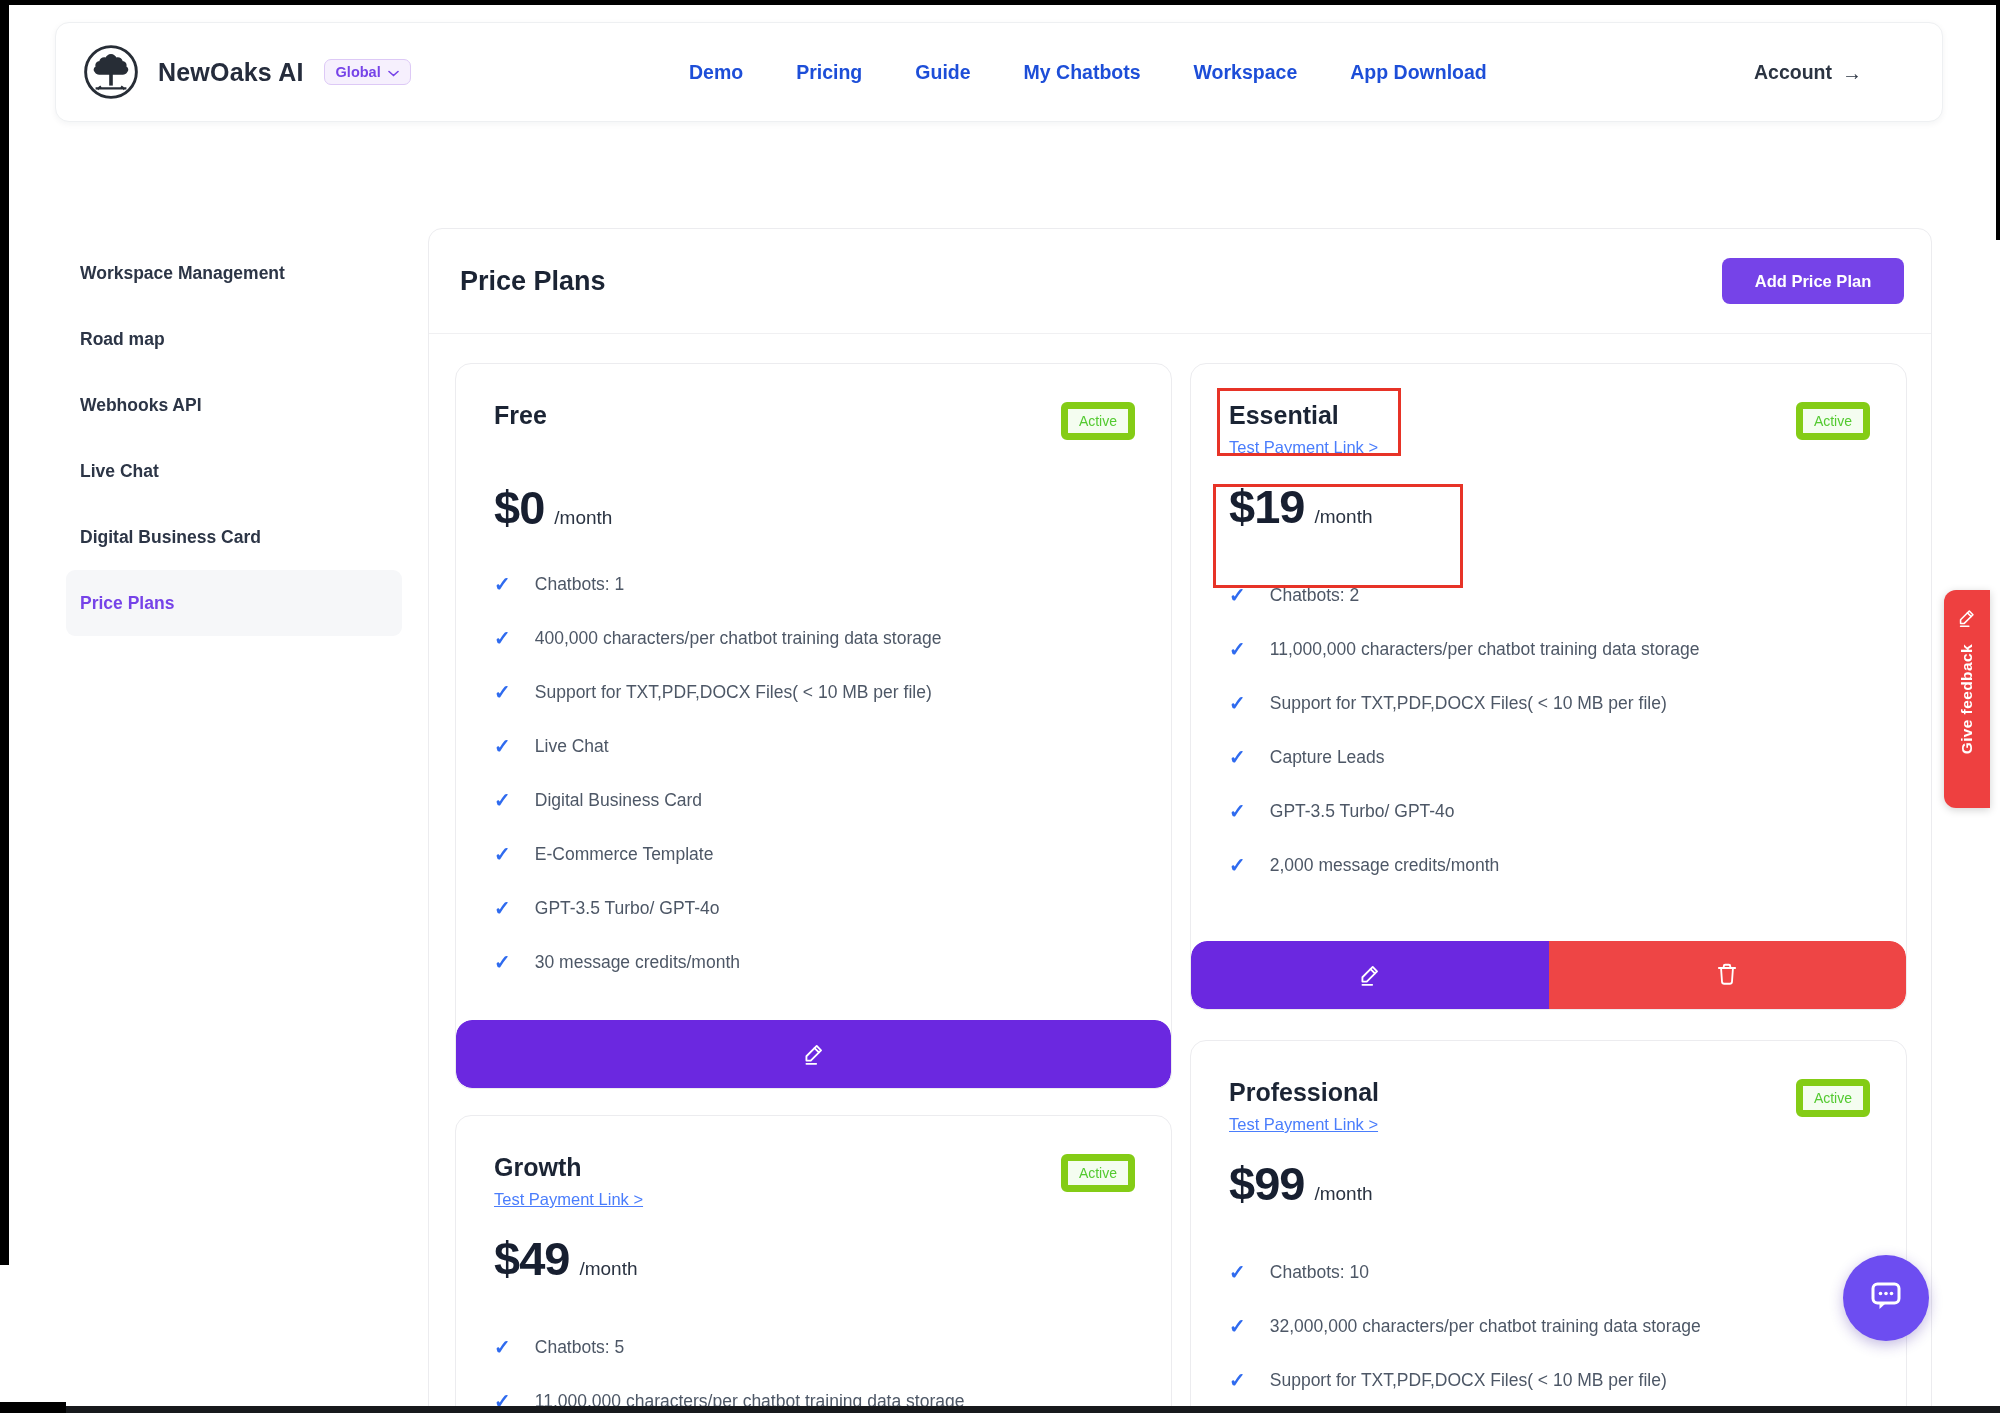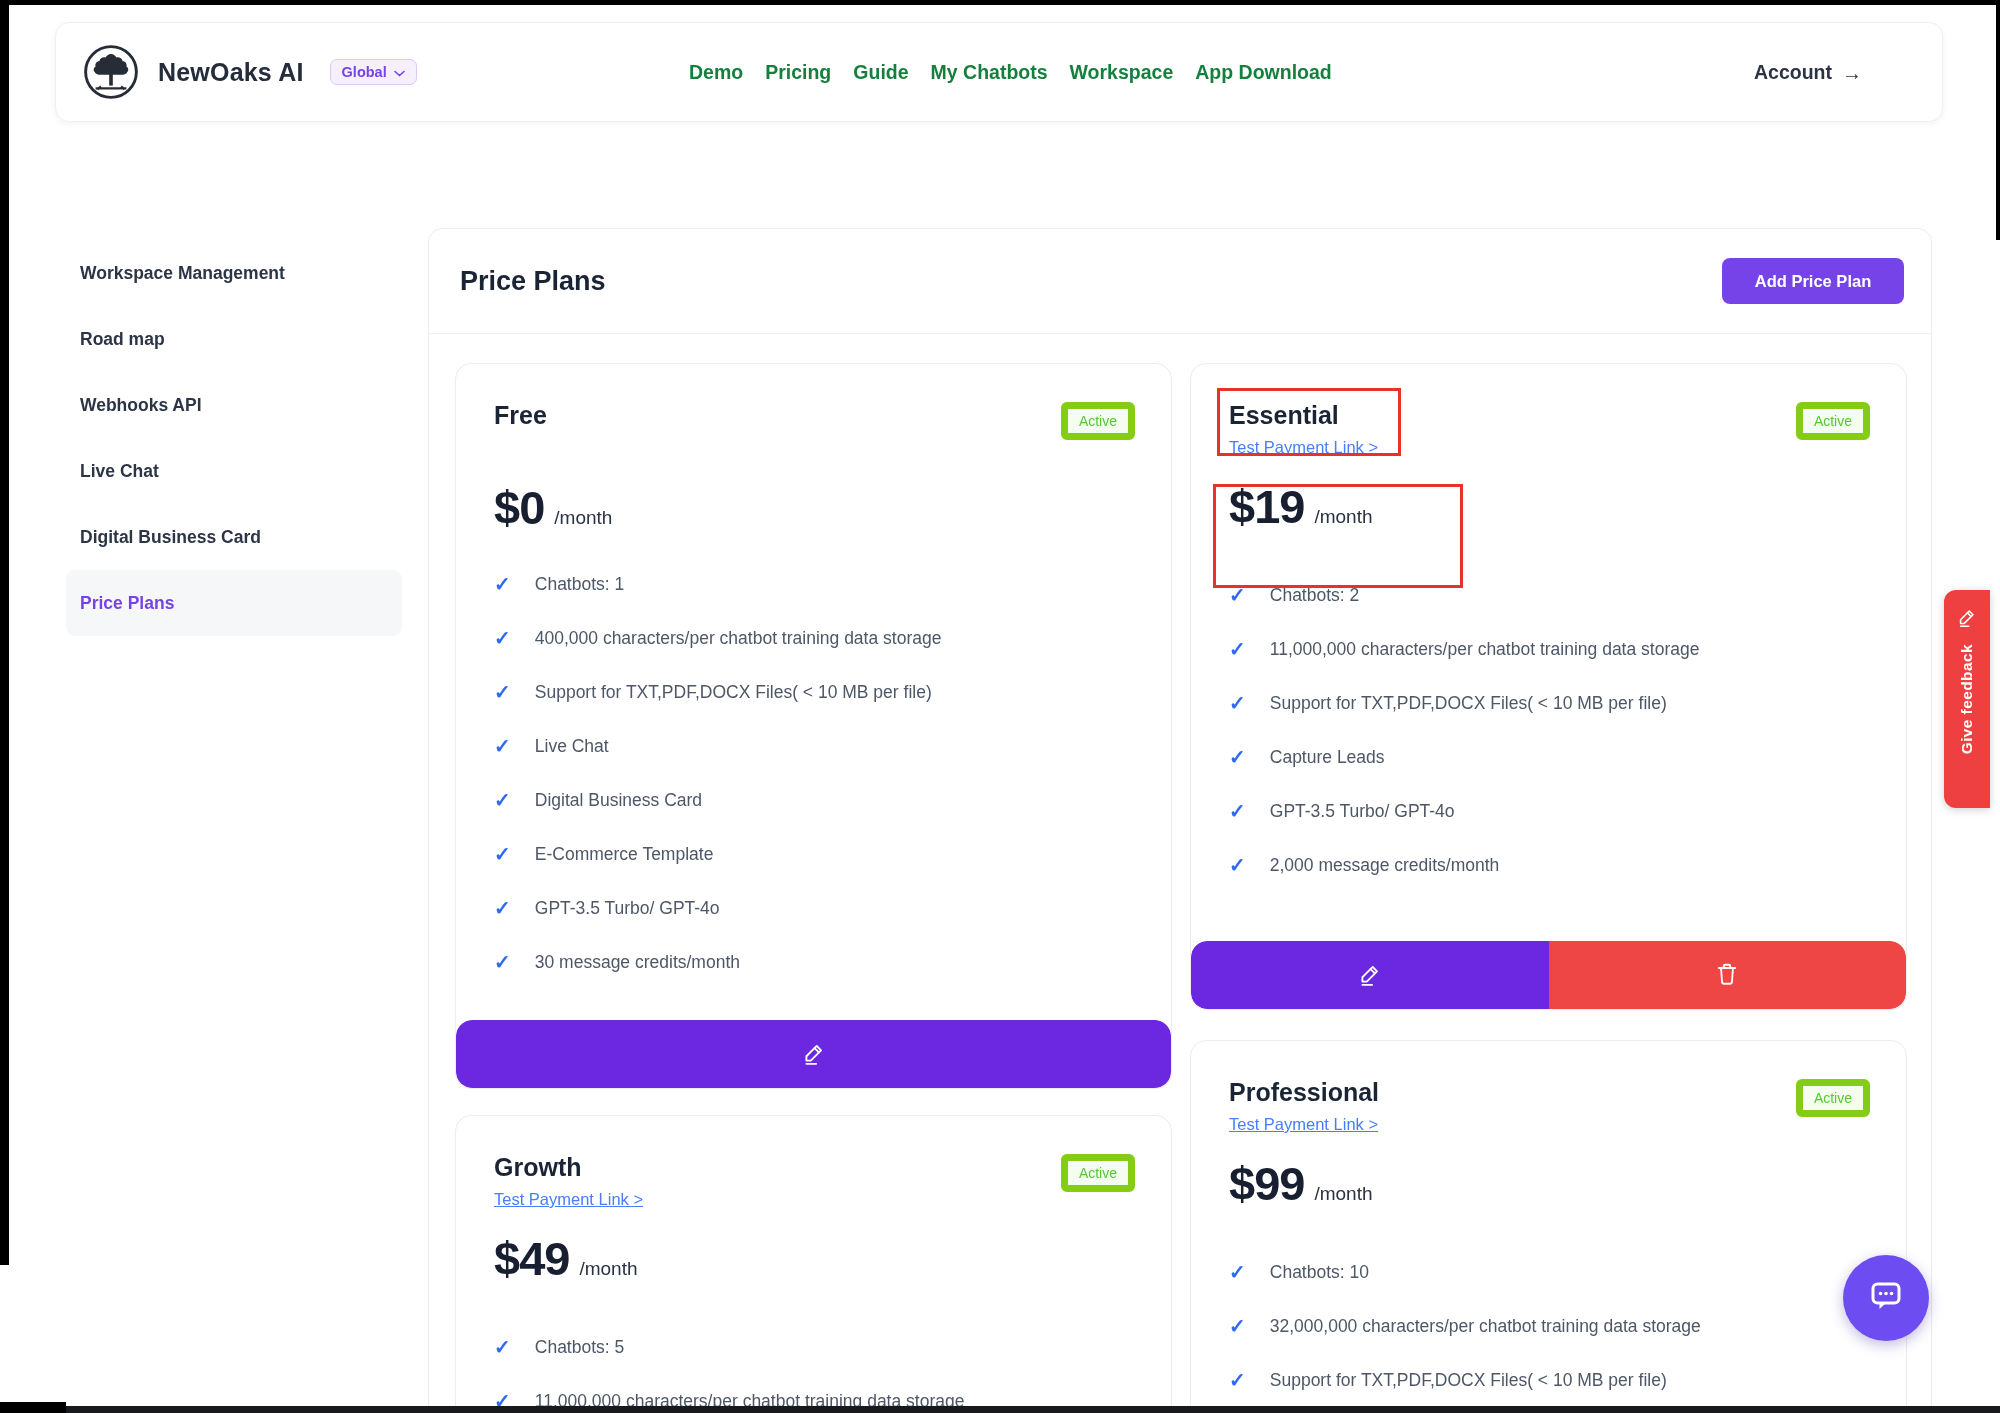--- a/index.html
+++ b/index.html
@@ -17,26 +17,26 @@
 
   
   .topbar{
     position:absolute;left:55px;top:22px;width:1888px;height:100px;background:#fff;
     border:1px solid #eef0f2;border-radius:14px;box-shadow:0 2px 6px rgba(25,35,60,.05);
     display:flex;align-items:center;z-index:10;box-sizing:border-box;
   }
   .logo{width:58px;height:58px;margin-left:26px;flex:0 0 auto}
   .brand{font-size:25px;font-weight:700;color:#252c3c;margin-left:18px;letter-spacing:.2px}
   .region-badge{
-    margin-left:26px;display:inline-flex;align-items:center;gap:7px;padding:4px 11px;
+    margin-left:20px;display:inline-flex;align-items:center;gap:7px;padding:4px 11px;
     border:1px solid #ddc9f6;background:#f6f0fd;color:#7643e8;font-size:14.5px;
     border-radius:7px;font-weight:600;cursor:pointer;
   }
   .main-nav{position:absolute;left:633px;top:50%;transform:translateY(-50%);
-    display:flex;gap:22px;font-size:19.5px;color:#15803d;font-weight:600;white-space:nowrap}
+    display:flex;gap:53px;font-size:19.5px;color:#1d4ed8;font-weight:600;white-space:nowrap}
   .nav-item{cursor:pointer}
   .account{position:absolute;right:80px;top:50%;transform:translateY(-50%);
     font-size:19.5px;color:#2b3442;font-weight:600;display:flex;gap:10px;align-items:center;cursor:pointer}
   .arrow-glyph{font-size:20px;line-height:1}
 
   
   .sidebar{position:absolute;left:66px;top:240px;width:336px;z-index:5}
   .side-item{height:66px;display:flex;align-items:center;padding-left:14px;
     font-size:17.5px;font-weight:700;color:#2c3546;border-radius:9px;cursor:pointer;box-sizing:border-box}
   .side-item.active{background:#f6f7f9;color:#7643e8}

